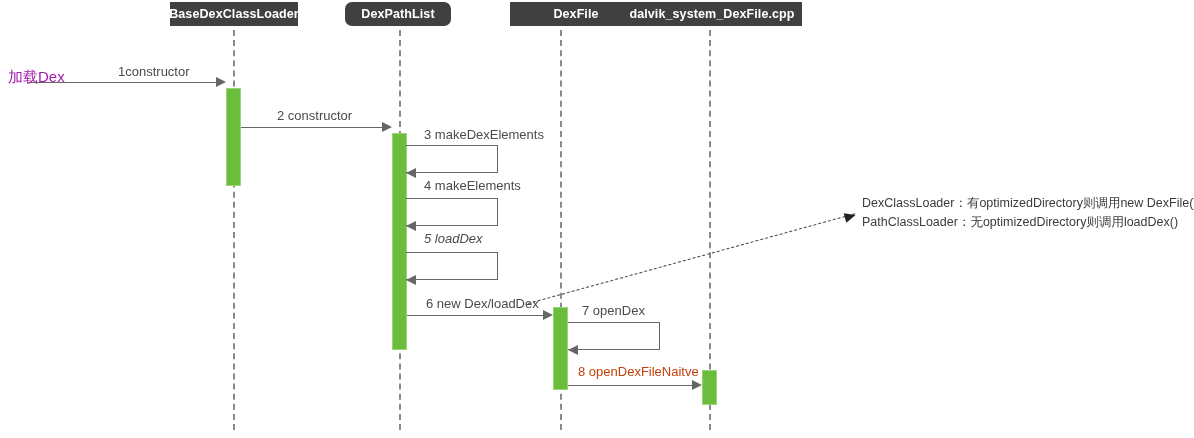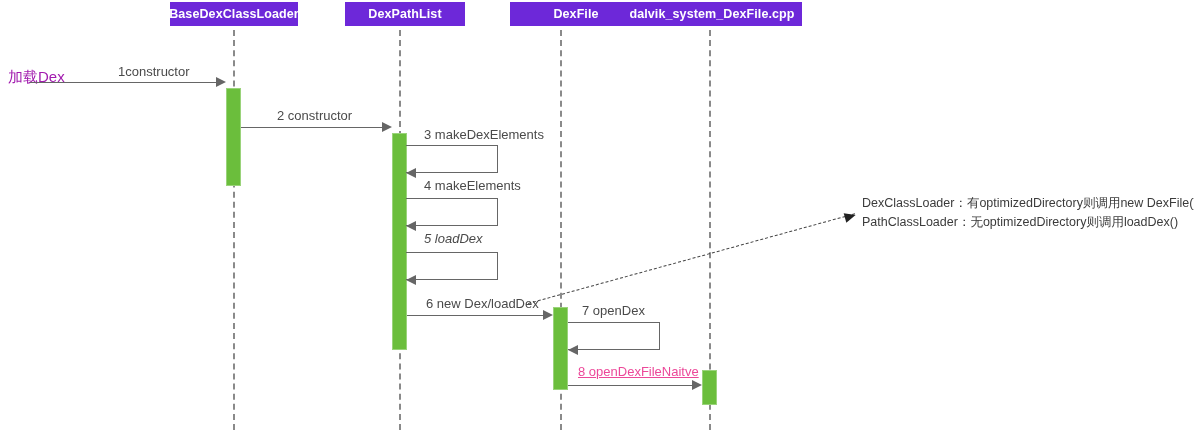--- a/index.html
+++ b/index.html
@@ -12,21 +12,21 @@
   }
   #canvas {
     position: relative;
     width: 1194px;
     height: 438px;
     background: #ffffff;
     overflow: hidden;
   }
   .lifeline-header {
     position: absolute;
-    background: #6d28d9;
+    background: #404040;
     color: #ffffff;
     font-size: 12.5px;
     font-weight: bold;
     letter-spacing: 0.1px;
     display: flex;
     align-items: center;
     justify-content: center;
     height: 24px;
     top: 2px;
     box-sizing: border-box;
@@ -62,22 +62,21 @@
   .msg-arrow.left {
     border-right: 10px solid #666666;
   }
   .msg-label {
     position: absolute;
     font-size: 13px;
     color: #4a4a4a;
     white-space: nowrap;
   }
   .msg-label.red {
-    color: #ec4899;
-    text-decoration: underline;
+    color: #c2410c;
   }
   .self-loop {
     position: absolute;
     border: 1.6px solid #666666;
     border-left: none;
     box-sizing: border-box;
     height: 28px;
   }
   .note-text {
     position: absolute;
@@ -109,21 +108,21 @@
   }
 </style>
 </head>
 <body>
 
 <div id="canvas">
 
   <div class="actor-label" style="left:8px; top:68px;">加载Dex</div>
 
   <div class="lifeline-header" style="left:170px; width:128px;">BaseDexClassLoader</div>
-  <div class="lifeline-header" style="left:345px; width:120px;">DexPathList</div>
+  <div class="lifeline-header" style="left:345px; width:106px;border-radius:7px;">DexPathList</div>
   <div class="lifeline-header" style="left:510px; width:132px;">DexFile</div>
   <div class="lifeline-header" style="left:622px; width:180px;">dalvik_system_DexFile.cpp</div>
 
   <div class="lifeline-dash" style="left:233px; top:30px; height:400px;"></div>
   <div class="lifeline-dash" style="left:399px; top:30px; height:400px;"></div>
   <div class="lifeline-dash" style="left:560px; top:30px; height:400px;"></div>
   <div class="lifeline-dash" style="left:709px; top:30px; height:400px;"></div>
 
   <div class="activation" style="left:226px; top:88px; height:98px;"></div>
   <div class="activation" style="left:392px; top:133px; height:217px;"></div>

